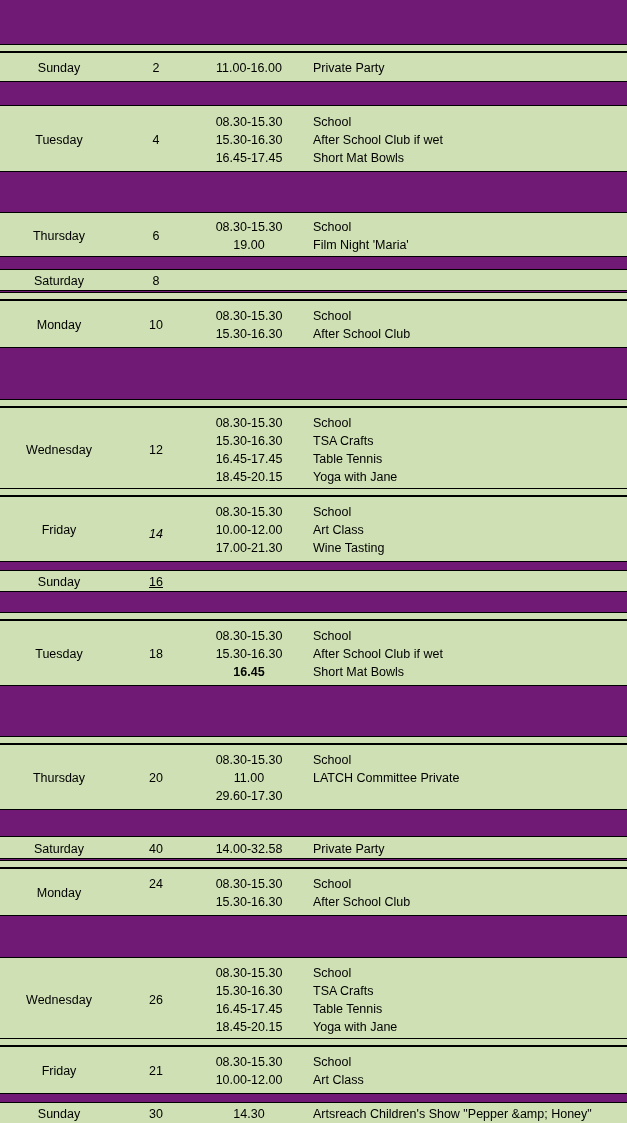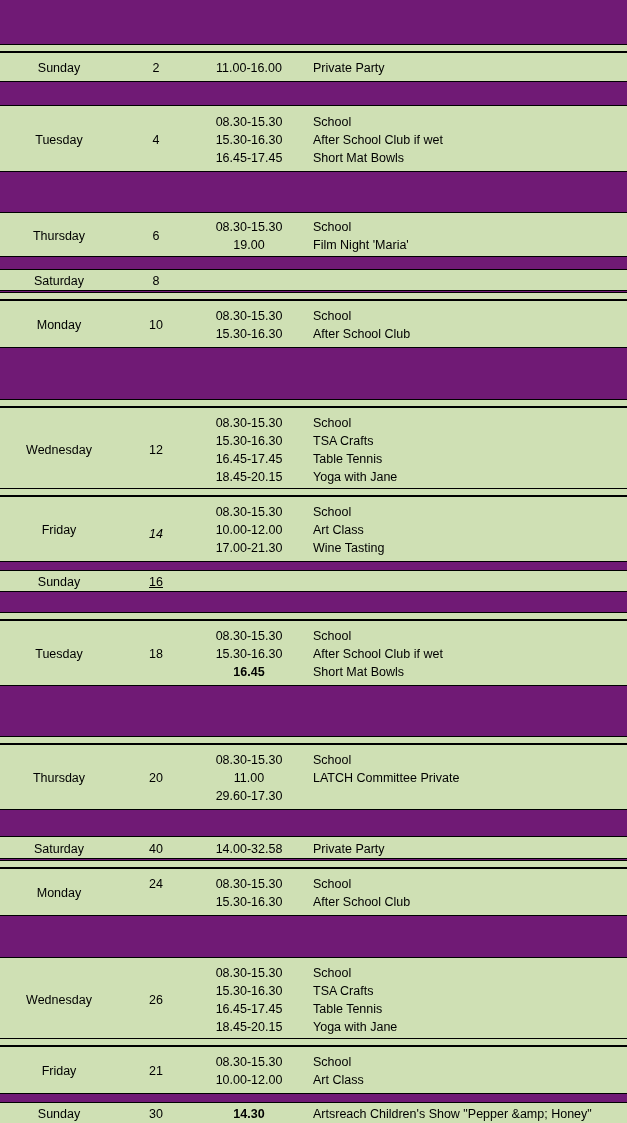--- a/index.html
+++ b/index.html
@@ -175,21 +175,21 @@
       <div class="cell c-day" style="top: 15px;">Friday</div>
       <div class="cell c-date" style="top: 15px;">21</div>
       <div class="cell c-time" style="top: 6px;">08.30-15.30</div>
       <div class="cell c-event" style="top: 6px;">School</div>
       <div class="cell c-time" style="top: 24px;">10.00-12.00</div>
       <div class="cell c-event" style="top: 24px;">Art Class</div>
     </div>
     <div class="row" style="top: 1102px; height: 22px;">
       <div class="cell c-day" style="top: 2px;">Sunday</div>
       <div class="cell c-date" style="top: 2px;">30</div>
-      <div class="cell c-time" style="top: 2px; font-weight: bold;">14.30</div>
+      <div class="cell c-time" style="top: 2px;">14.30</div>
       <div class="cell c-event" style="top: 2px;">Artsreach Children's Show "Pepper &amp;amp; Honey"</div>
     </div>
     <div class="row" style="top: 44px; height: 8px;"></div>
     <div class="row" style="top: 292px; height: 8px;"></div>
     <div class="row" style="top: 399px; height: 8px;"></div>
     <div class="row" style="top: 488px; height: 8px;"></div>
     <div class="row" style="top: 612px; height: 8px;"></div>
     <div class="row" style="top: 736px; height: 8px;"></div>
     <div class="row" style="top: 860px; height: 8px;"></div>
     <div class="row" style="top: 1038px; height: 8px;"></div>

